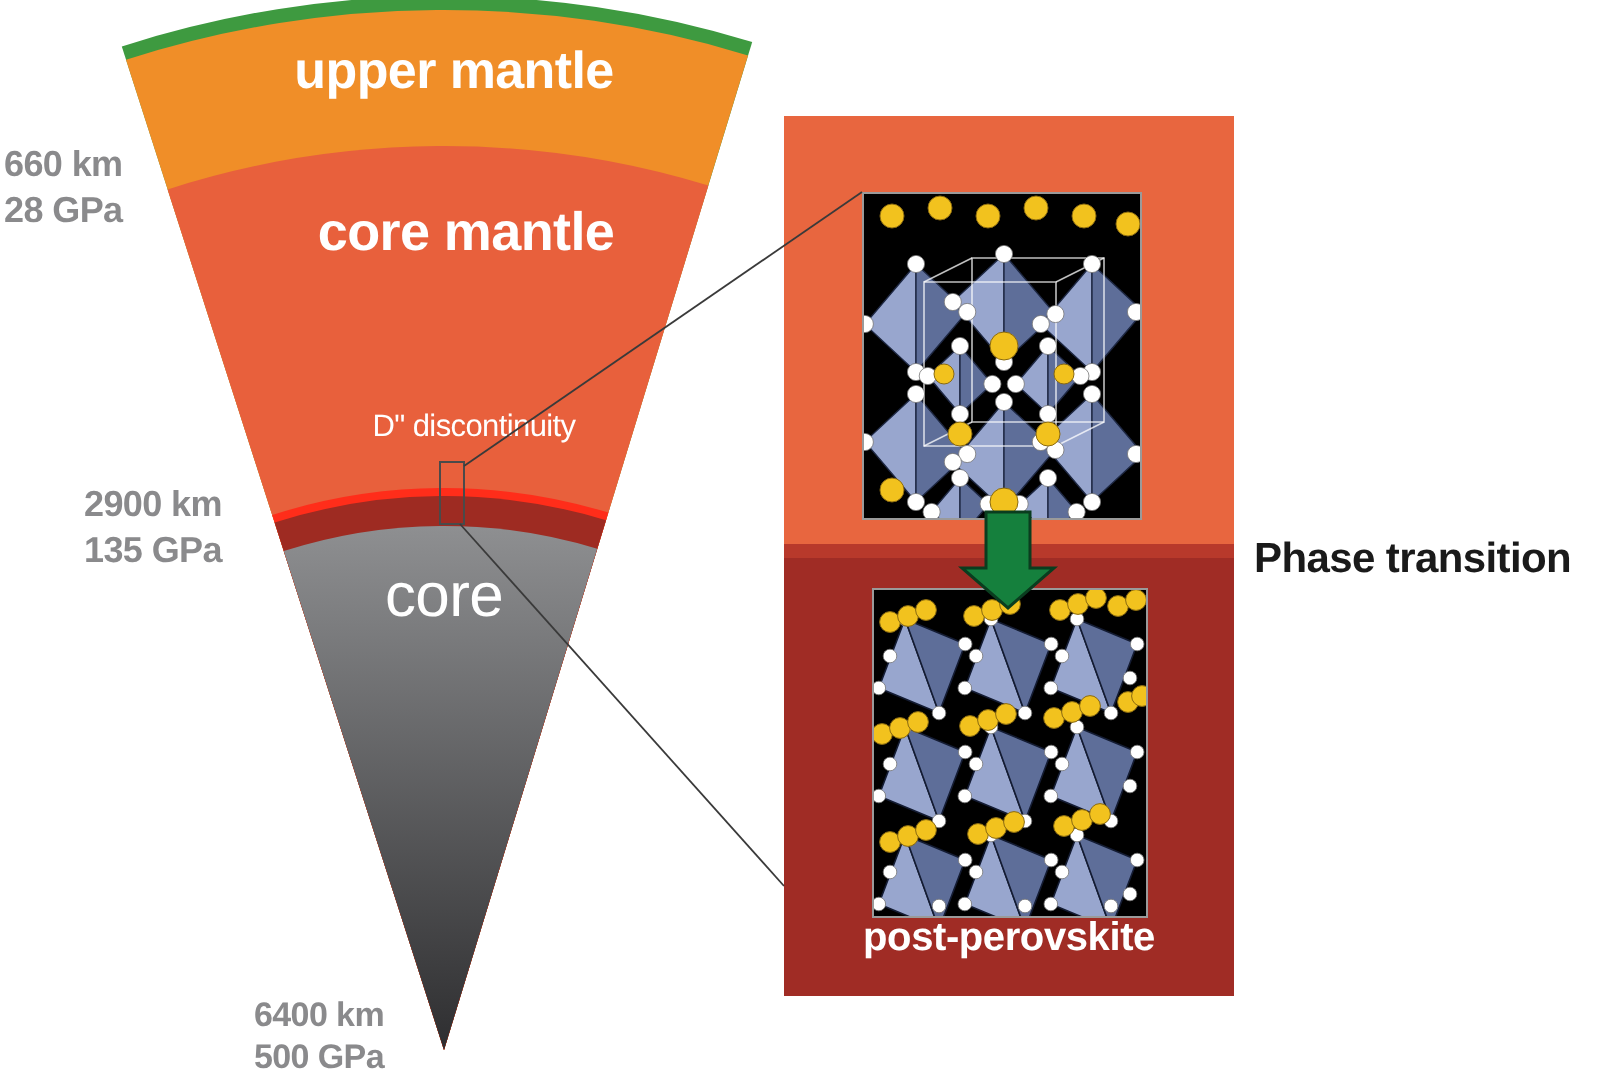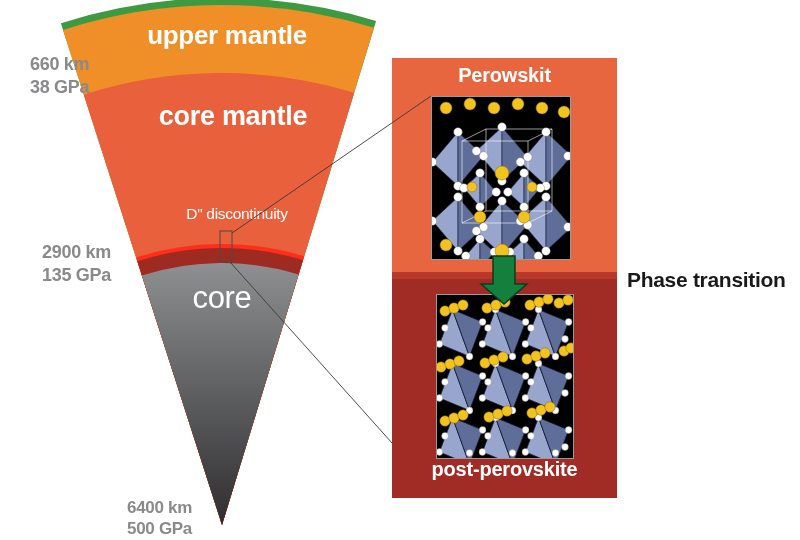--- a/index.html
+++ b/index.html
@@ -9,21 +9,21 @@
   
   .wedge-label{position:absolute;color:#ffffff;font-weight:bold;text-align:center;
                letter-spacing:-0.3px;white-space:nowrap;}
   #lbl-upper{left:77px;top:20px;width:300px;font-size:26px;}
   #lbl-lower{left:83px;top:101px;width:300px;font-size:27px;}
   #lbl-disc{left:87px;top:205px;width:300px;font-size:15.5px;font-weight:normal;}
   #lbl-core{left:72px;top:280px;width:300px;font-size:31px;font-weight:normal;}
   
   .marker{position:absolute;color:#8A8A8C;font-weight:bold;font-size:18px;line-height:23px;
           letter-spacing:-0.3px;white-space:nowrap;}
-  #marker-660{left:2px;top:53px;margin-left:28px;}
+  #marker-660{left:2px;top:71px;}
   #marker-2900{left:42px;top:241px;}
   #marker-6400{left:127px;top:497px;font-size:17px;line-height:21px;}
   
   #panel{left:392px;top:58px;width:225px;height:440px;}
   #panel-top{position:absolute;left:0;top:0;width:225px;height:214px;background:#E8663F;}
   #panel-strip{position:absolute;left:0;top:214px;width:225px;height:7px;background:#B8392B;}
   #panel-bottom{position:absolute;left:0;top:221px;width:225px;height:219px;background:#A02C25;}
   .panel-title{position:absolute;width:225px;text-align:center;color:#fff;font-weight:bold;
                font-size:20px;letter-spacing:-0.2px;}
   #panel-title-top{top:6px;}
@@ -61,37 +61,36 @@
   <path fill="url(#coreGrad)" d="M222,525 L141.9,275.5 A262,262 0 0 1 298.6,274.4 Z"></path>
 </svg>
 
 <div class="wedge-label" id="lbl-upper">upper mantle</div>
 <div class="wedge-label" id="lbl-lower">core mantle</div>
 <div class="wedge-label" id="lbl-disc">D" discontinuity</div>
 <div class="wedge-label" id="lbl-core">core</div>
 
 <div class="marker" id="marker-660">
   <div>660 km</div>
-  <div>38 GPa</div>
+  <div>28 GPa</div>
 </div>
 <div class="marker" id="marker-2900">
   <div>2900 km</div>
   <div>135 GPa</div>
 </div>
 <div class="marker" id="marker-6400">
   <div>6400 km</div>
   <div>500 GPa</div>
 </div>
 
 <div class="abs" id="panel">
   <div id="panel-top"></div>
   <div id="panel-strip"></div>
   <div id="panel-bottom"></div>
 
-  <div class="panel-title" id="panel-title-top">Perowskit</div>
 
   <div class="crystal-img" id="pv-img">
     <svg width="138" height="162" viewBox="0 0 138 162">
       <g stroke="#1E2843" stroke-width="0.7">
 
         <g>
           <polygon fill="#98A6CE" points="26,35 0.4,65.2 26,89"></polygon>
             <polygon fill="#5E6E99" points="26,35 51.6,58.8 26,89"></polygon>
           <polygon fill="#98A6CE" points="70,30 44.4,53.8 70,84"></polygon>
             <polygon fill="#5E6E99" points="70,30 95.7,60.2 70,84"></polygon>

